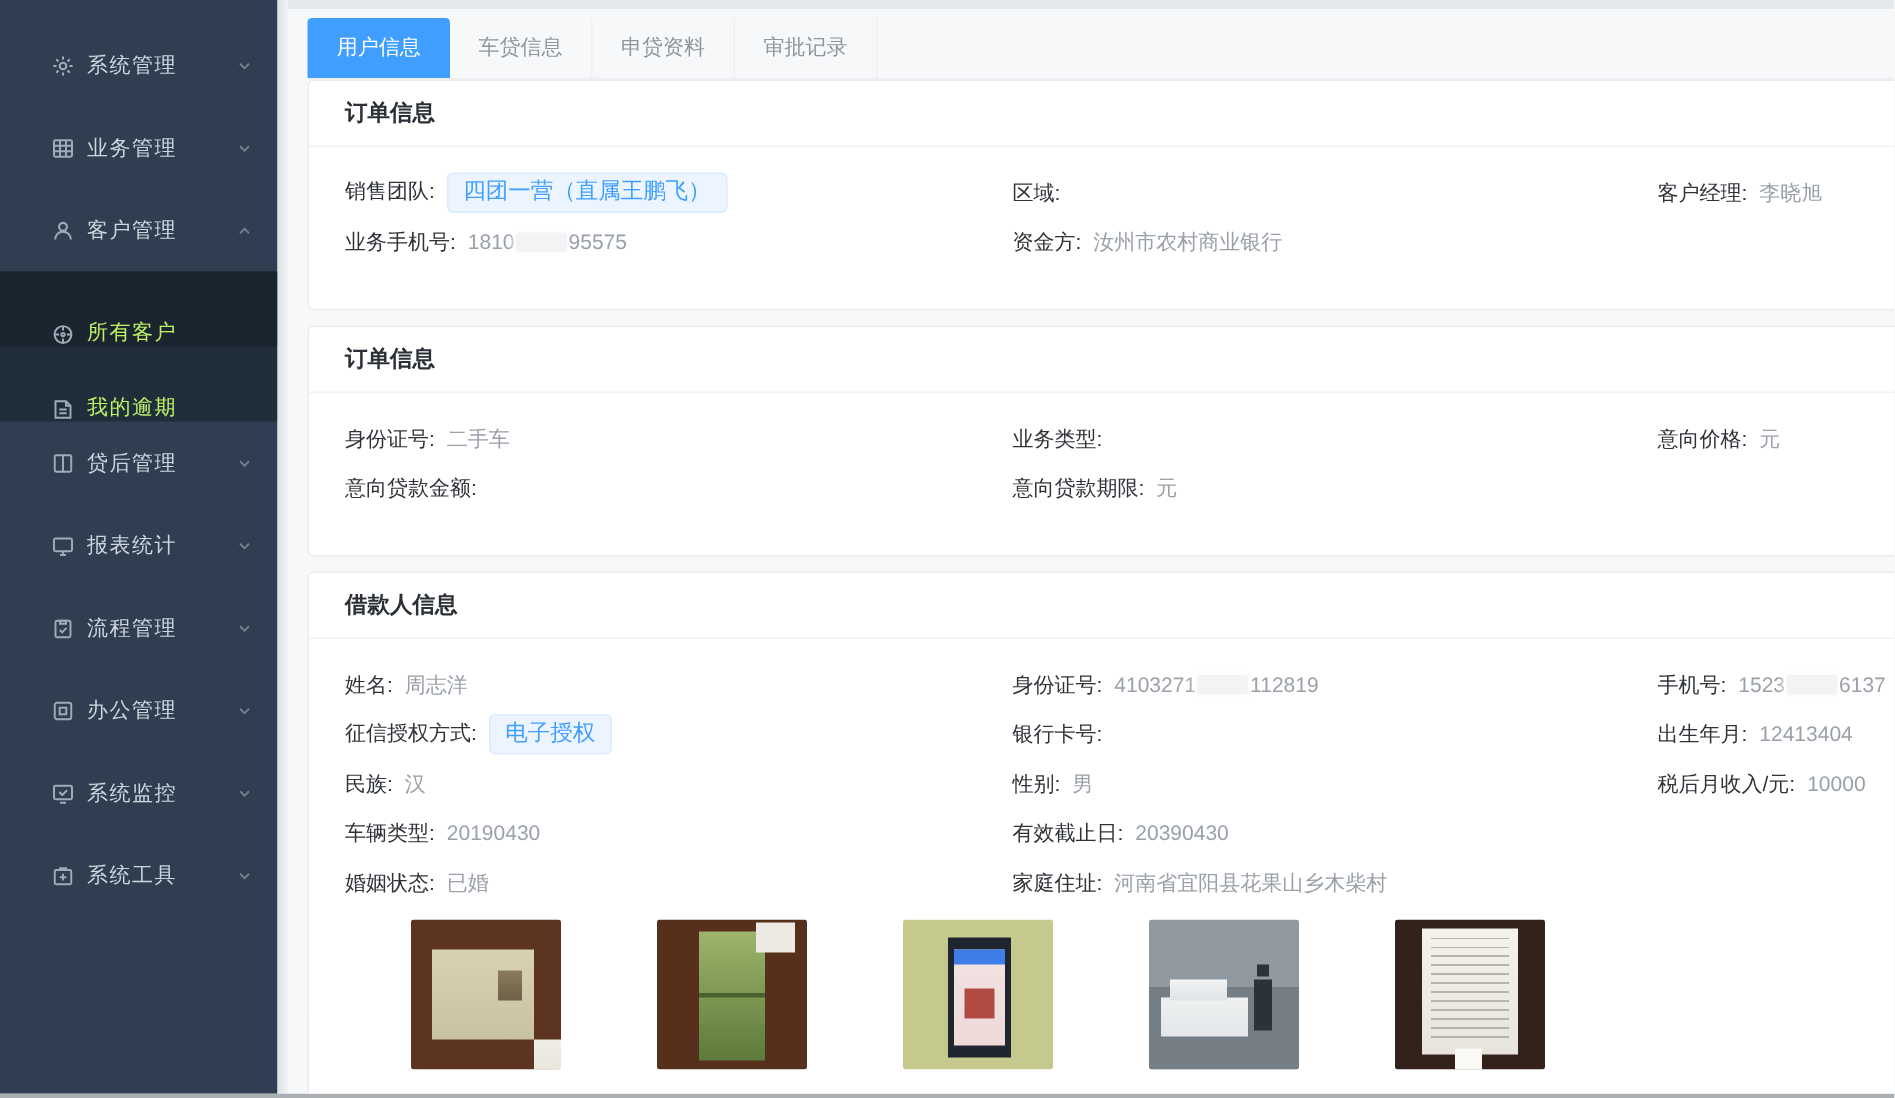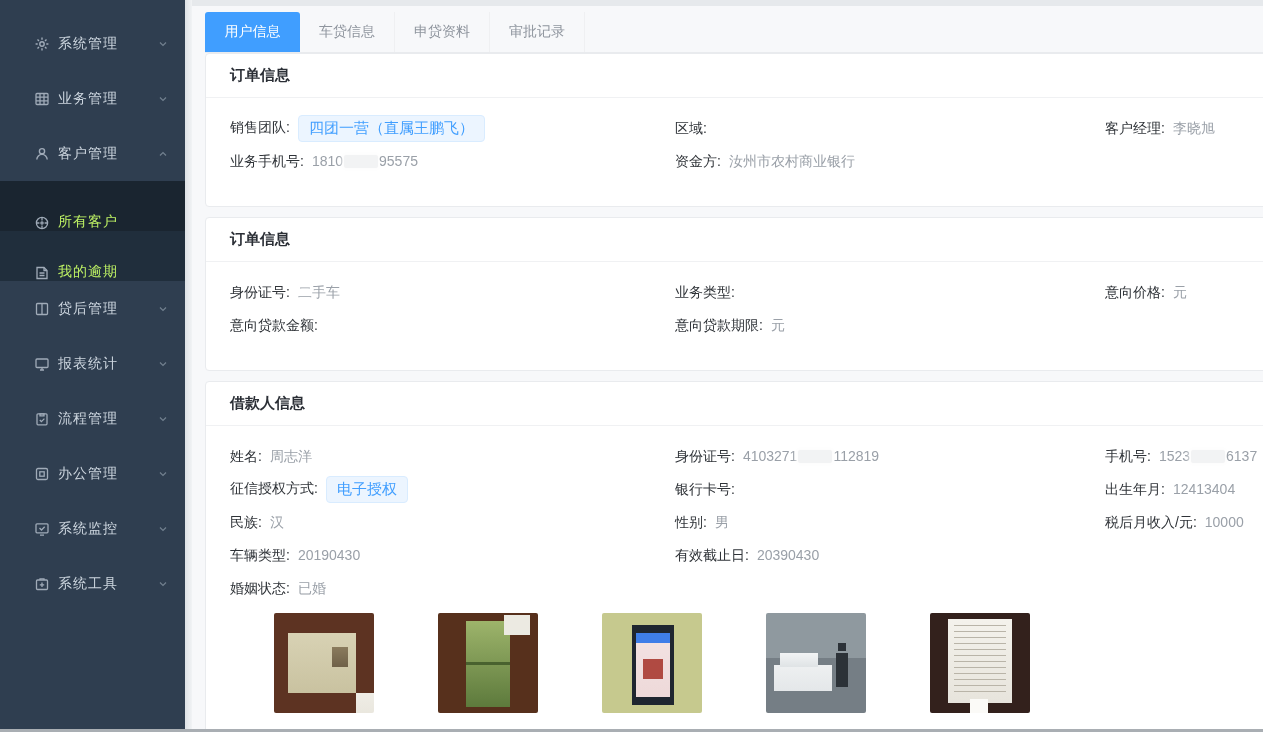--- a/index.html
+++ b/index.html
@@ -279,20 +279,21 @@
               <div class="cell"><span class="lbl">民族:</span><span class="val">汉</span></div>
               <div class="cell"><span class="lbl">性别:</span><span class="val">男</span></div>
               <div class="cell"><span class="lbl">税后月收入/元:</span><span class="val">10000</span></div>
             </div>
             <div class="frow">
               <div class="cell"><span class="lbl">车辆类型:</span><span class="val">20190430</span></div>
               <div class="cell"><span class="lbl">有效截止日:</span><span class="val">20390430</span></div>
             </div>
             <div class="frow">
               <div class="cell"><span class="lbl">婚姻状态:</span><span class="val">已婚</span></div>
+              <div class="cell"><span class="lbl">家庭住址:</span><span class="val">河南省宜阳县花果山乡木柴村</span></div>
               <div class="cell"></div>
             </div>
             <div class="photos">
               <div class="pwrap">
                 <div class="photo ph-id-card"></div>
               </div>
               <div class="pwrap">
                 <div class="photo ph-green-booklet"></div>
               </div>
               <div class="pwrap">

